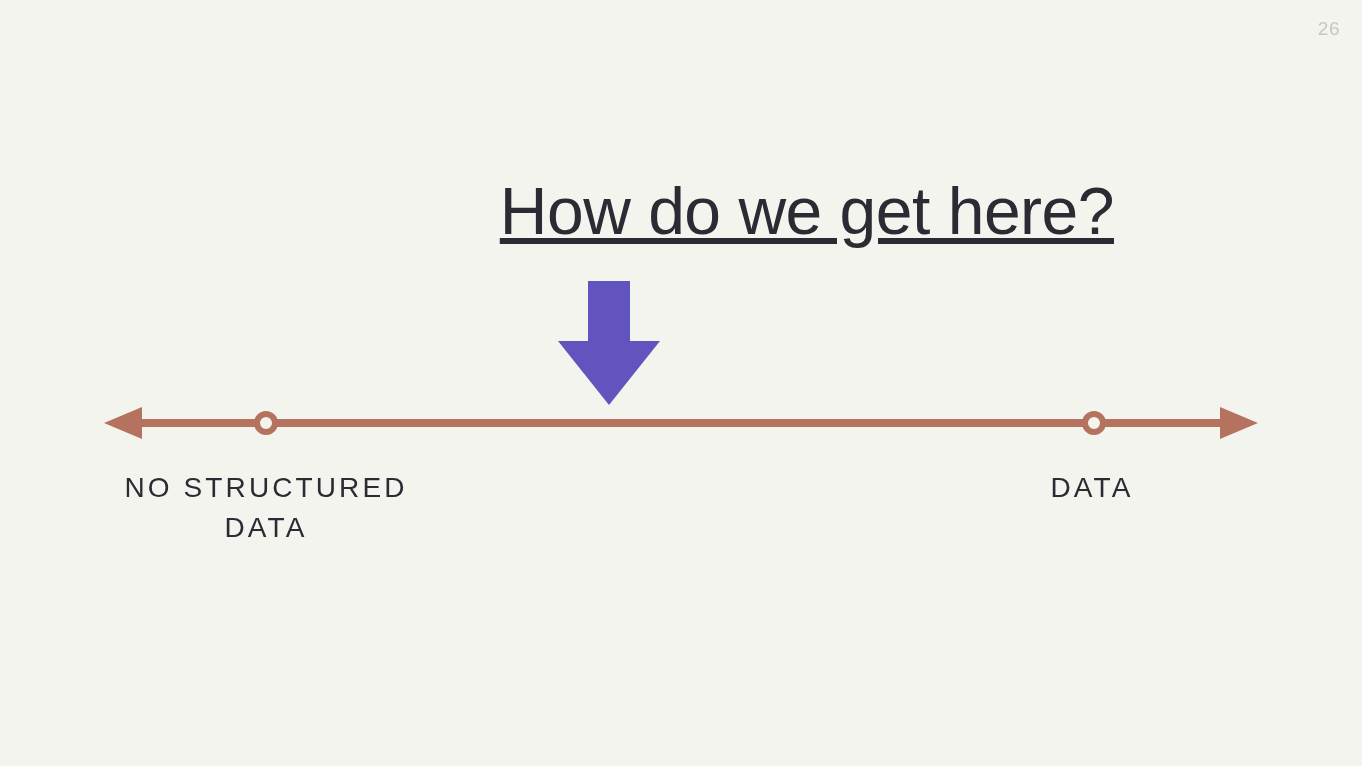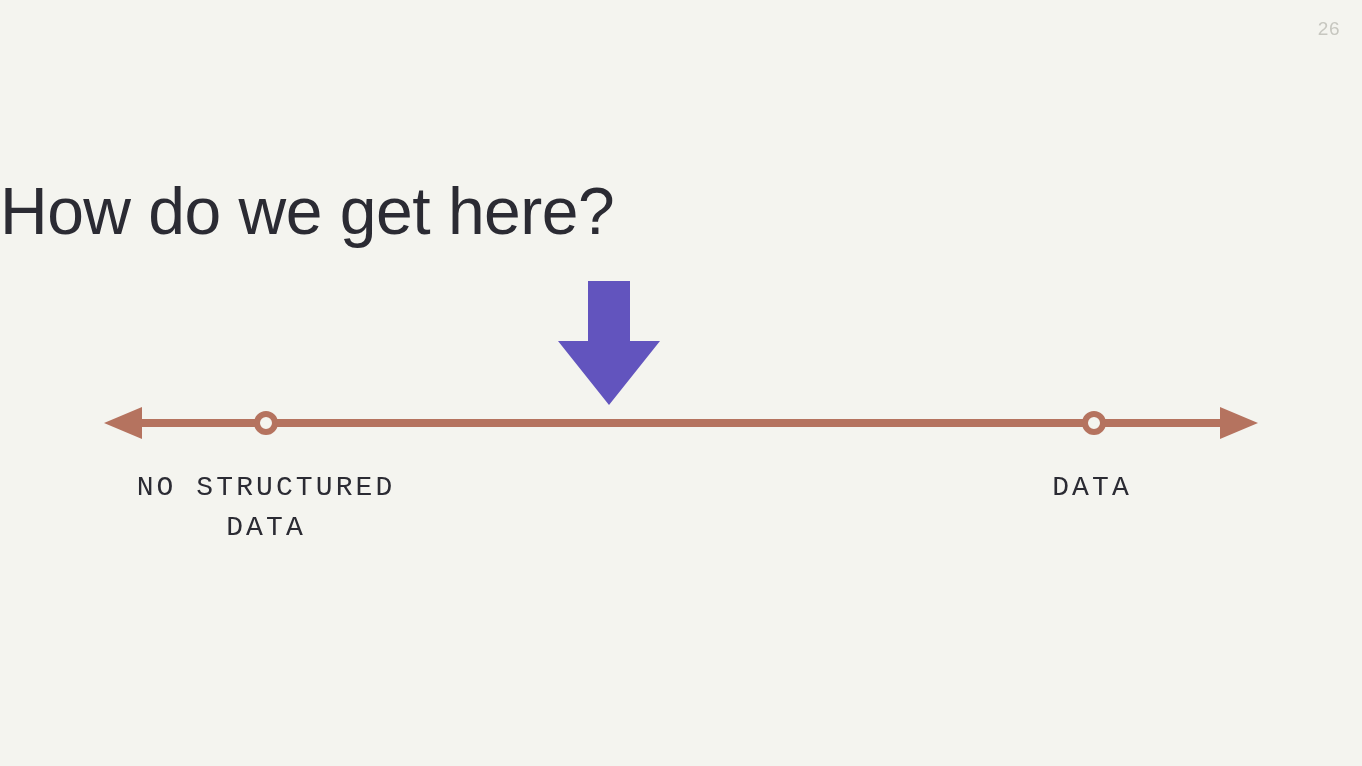--- a/index.html
+++ b/index.html
@@ -30,27 +30,28 @@
     letter-spacing: 0.5px;
     font-family: "Liberation Sans", sans-serif;
   }
 
   
   #title {
     position: absolute;
     left: 0;
     top: 178px;
     width: 1114px;
-    text-align: left;
+    text-align: right;
     font-size: 66px;
     line-height: 1;
     font-weight: 400;
     color: #2b2b33;
     letter-spacing: -0.5px;
     font-family: "Liberation Sans", sans-serif;
+    text-decoration: underline;
   }
 
   
   #down-arrow {
     position: absolute;
     left: 556px;
     top: 281px;
     width: 106px;
     height: 126px;
   }
@@ -68,21 +69,21 @@
   .axis-label {
     position: absolute;
     top: 468px;
     width: 420px;
     text-align: center;
     font-size: 28px;
     line-height: 1.44;
     font-weight: 400;
     color: #2b2b33;
     letter-spacing: 3.1px;
-    font-family: Liberation Mono, monospace;
+    font-family: Liberation Sans, sans-serif;
   }
   #label-left  { left: 56px; }
   #label-right { left: 882px; }
   .axis-label .line { display: block; }
 </style>
 </head>
 <body>
 
 <div id="slide">
 

